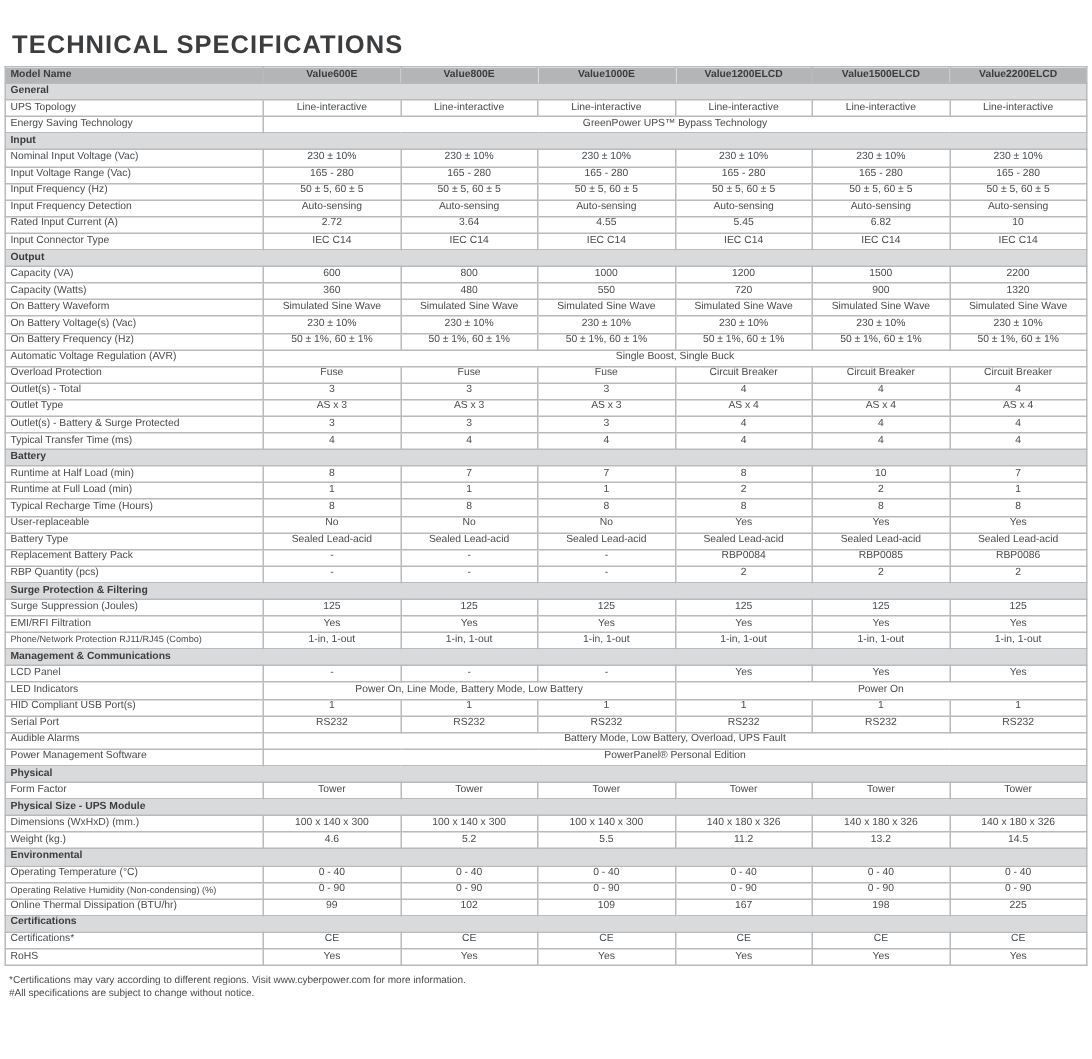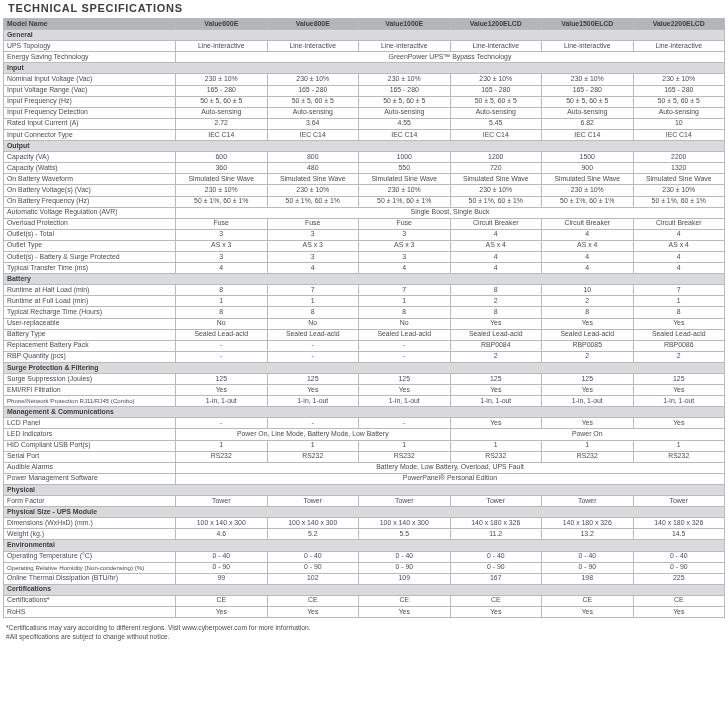--- a/index.html
+++ b/index.html
@@ -1,20 +1,20 @@
 <!DOCTYPE html>
 <html style="--header-bg: #b4b5b7; --section-bg: #d9dadb; --border: #b9babc; --outer-border: #6f7073; --text: #4a4b4d; --text-dark: #3c3d3f;"><head>
 <meta charset="utf-8">
 <style>
   * { box-sizing: border-box; }
   html,body { margin:0; padding:0; background:#ffffff; font-family:"Liberation Sans", sans-serif; }
   .page { width:728px; height:706px; background:#ffffff; overflow:hidden; position:relative; }
   .title {
-    font-size:11px; font-weight:700; letter-spacing:0.7px;
-    color:var(--text-dark,#3f4041); padding:2px 0 4px 8px;
+    font-size:17px; font-weight:700; letter-spacing:0.7px;
+    color:var(--text-dark,#3f4041); padding:20px 0 4px 8px;
   }
   table.specs {
     border-collapse:collapse; table-layout:fixed;
     width:722px; margin-left:3px;
     border:1px solid var(--outer-border,#6f7073);
   }
   col.c0 { width:172px; }
   .specs th, .specs td {
     border:1px solid var(--border,#b9babc);
     height:11.1px; padding:0 3px;

